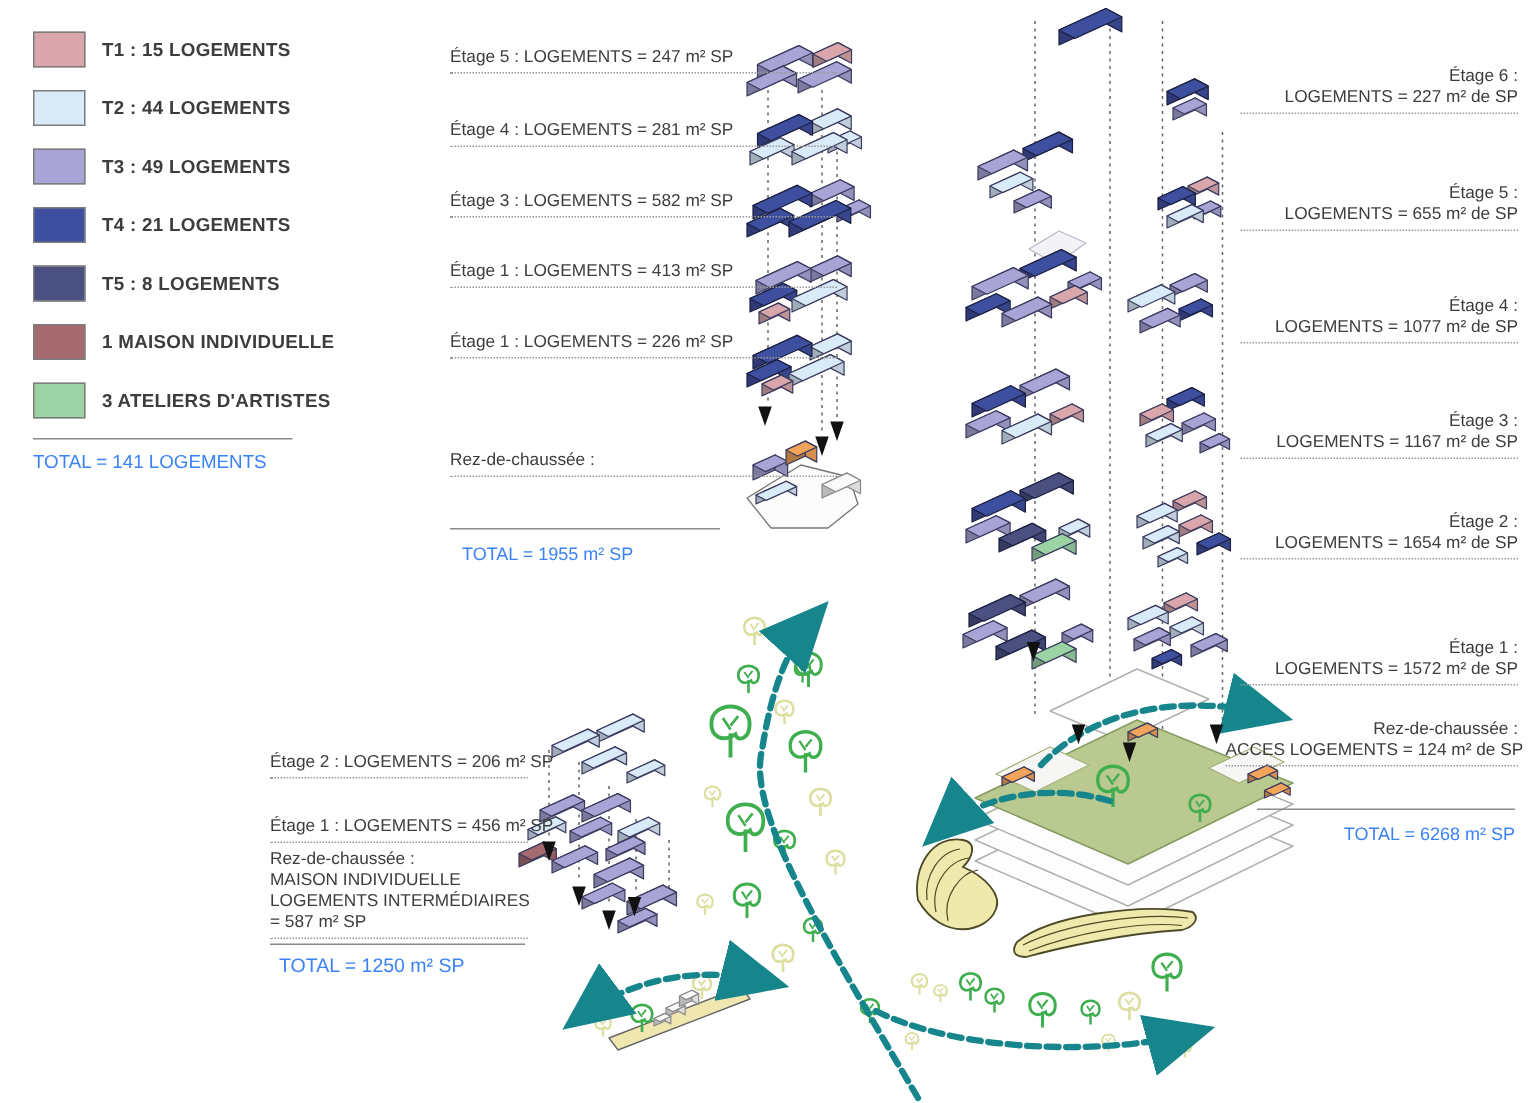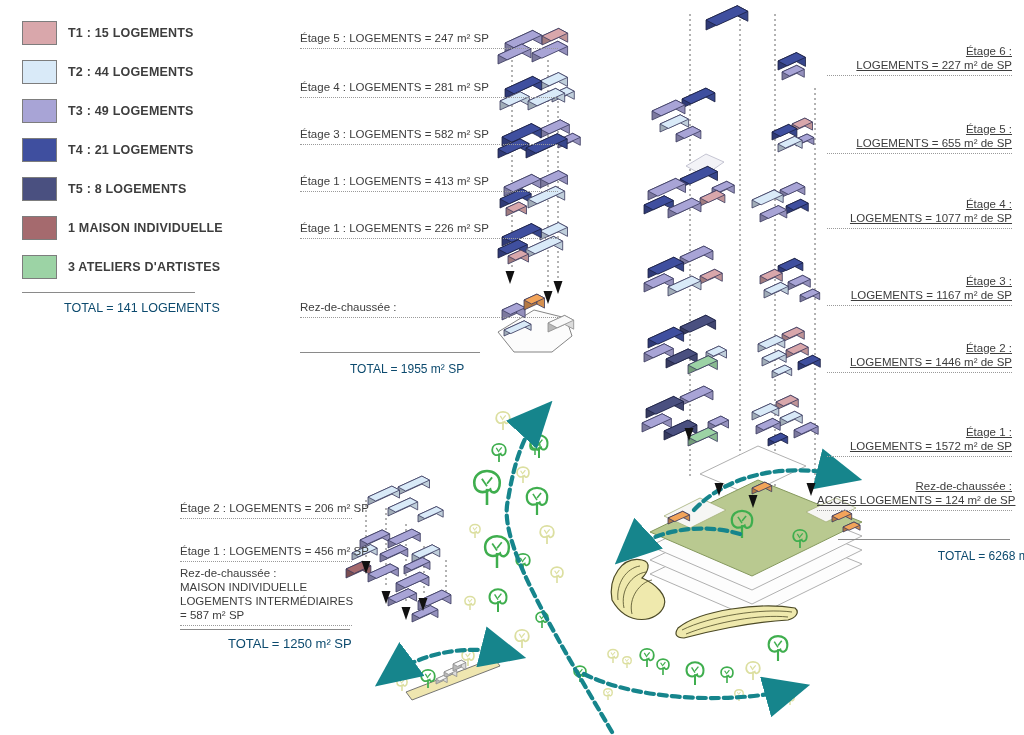--- a/index.html
+++ b/index.html
@@ -5,24 +5,24 @@
   html,body{margin:0;padding:0;background:#fff;}
   #stage{position:relative;width:1024px;height:735px;background:#fff;overflow:hidden;
          font-family:"Liberation Sans",sans-serif;color:#3d3d3d;}
   #illo{position:absolute;left:0;top:0;width:1024px;height:735px;}
   .txt{position:absolute;font-size:11.5px;line-height:14px;white-space:nowrap;}
   
   .leg-item{position:absolute;left:22px;display:flex;align-items:center;height:24px;}
   .leg-sw{width:33px;height:22px;border:1px solid #7d7d7d;margin-right:11px;flex:none;}
   .leg-lab{font-size:12.5px;letter-spacing:.2px;font-weight:bold;}
   .divider{position:absolute;height:0;border-top:1px solid #8a8a8a;}
-  .red{color:#0c4a6e;margin-left:42px;}
+  .red{color:#3b82f6;}
   
   .row{position:absolute;border-bottom:1.5px dotted #9a9a9a;padding-bottom:3px;}
-  .row .l1,.row .l2{display:block;text-decoration:underline;}
+  .row .l1,.row .l2{display:block;}
   .r-right{text-align:right;}
   .rdc-block .l{display:block;}
 </style>
 </head>
 <body>
 
 <div id="stage">
   <div id="illo"><svg xmlns="http://www.w3.org/2000/svg" width="1024" height="735" viewBox="0 0 1024 735">
         <defs>
           <marker id="mt" markerWidth="11" markerHeight="10" refX="8" refY="5" orient="auto-start-reverse">
@@ -588,21 +588,21 @@
     <div class="row txt r-right" style="left:827px;top:197px;width:185px">
         <span class="l1">Étage 4 :</span>
         <span class="l2">LOGEMENTS = 1077 m² de SP</span>
       </div>
     <div class="row txt r-right" style="left:827px;top:274px;width:185px">
         <span class="l1">Étage 3 :</span>
         <span class="l2">LOGEMENTS = 1167 m² de SP</span>
       </div>
     <div class="row txt r-right" style="left:827px;top:341px;width:185px">
         <span class="l1">Étage 2 :</span>
-        <span class="l2">LOGEMENTS = 1446 m² de SP</span>
+        <span class="l2">LOGEMENTS = 1654 m² de SP</span>
       </div>
     <div class="row txt r-right" style="left:827px;top:425px;width:185px">
         <span class="l1">Étage 1 :</span>
         <span class="l2">LOGEMENTS = 1572 m² de SP</span>
       </div>
     <div class="row txt r-right" style="left:817px;top:479px;width:195px">
         <span class="l1">Rez-de-chaussée :</span>
         <span class="l2">ACCES LOGEMENTS = 124 m² de SP</span>
       </div>
     <div class="divider" style="left:838px;top:539px;width:172px"></div>

